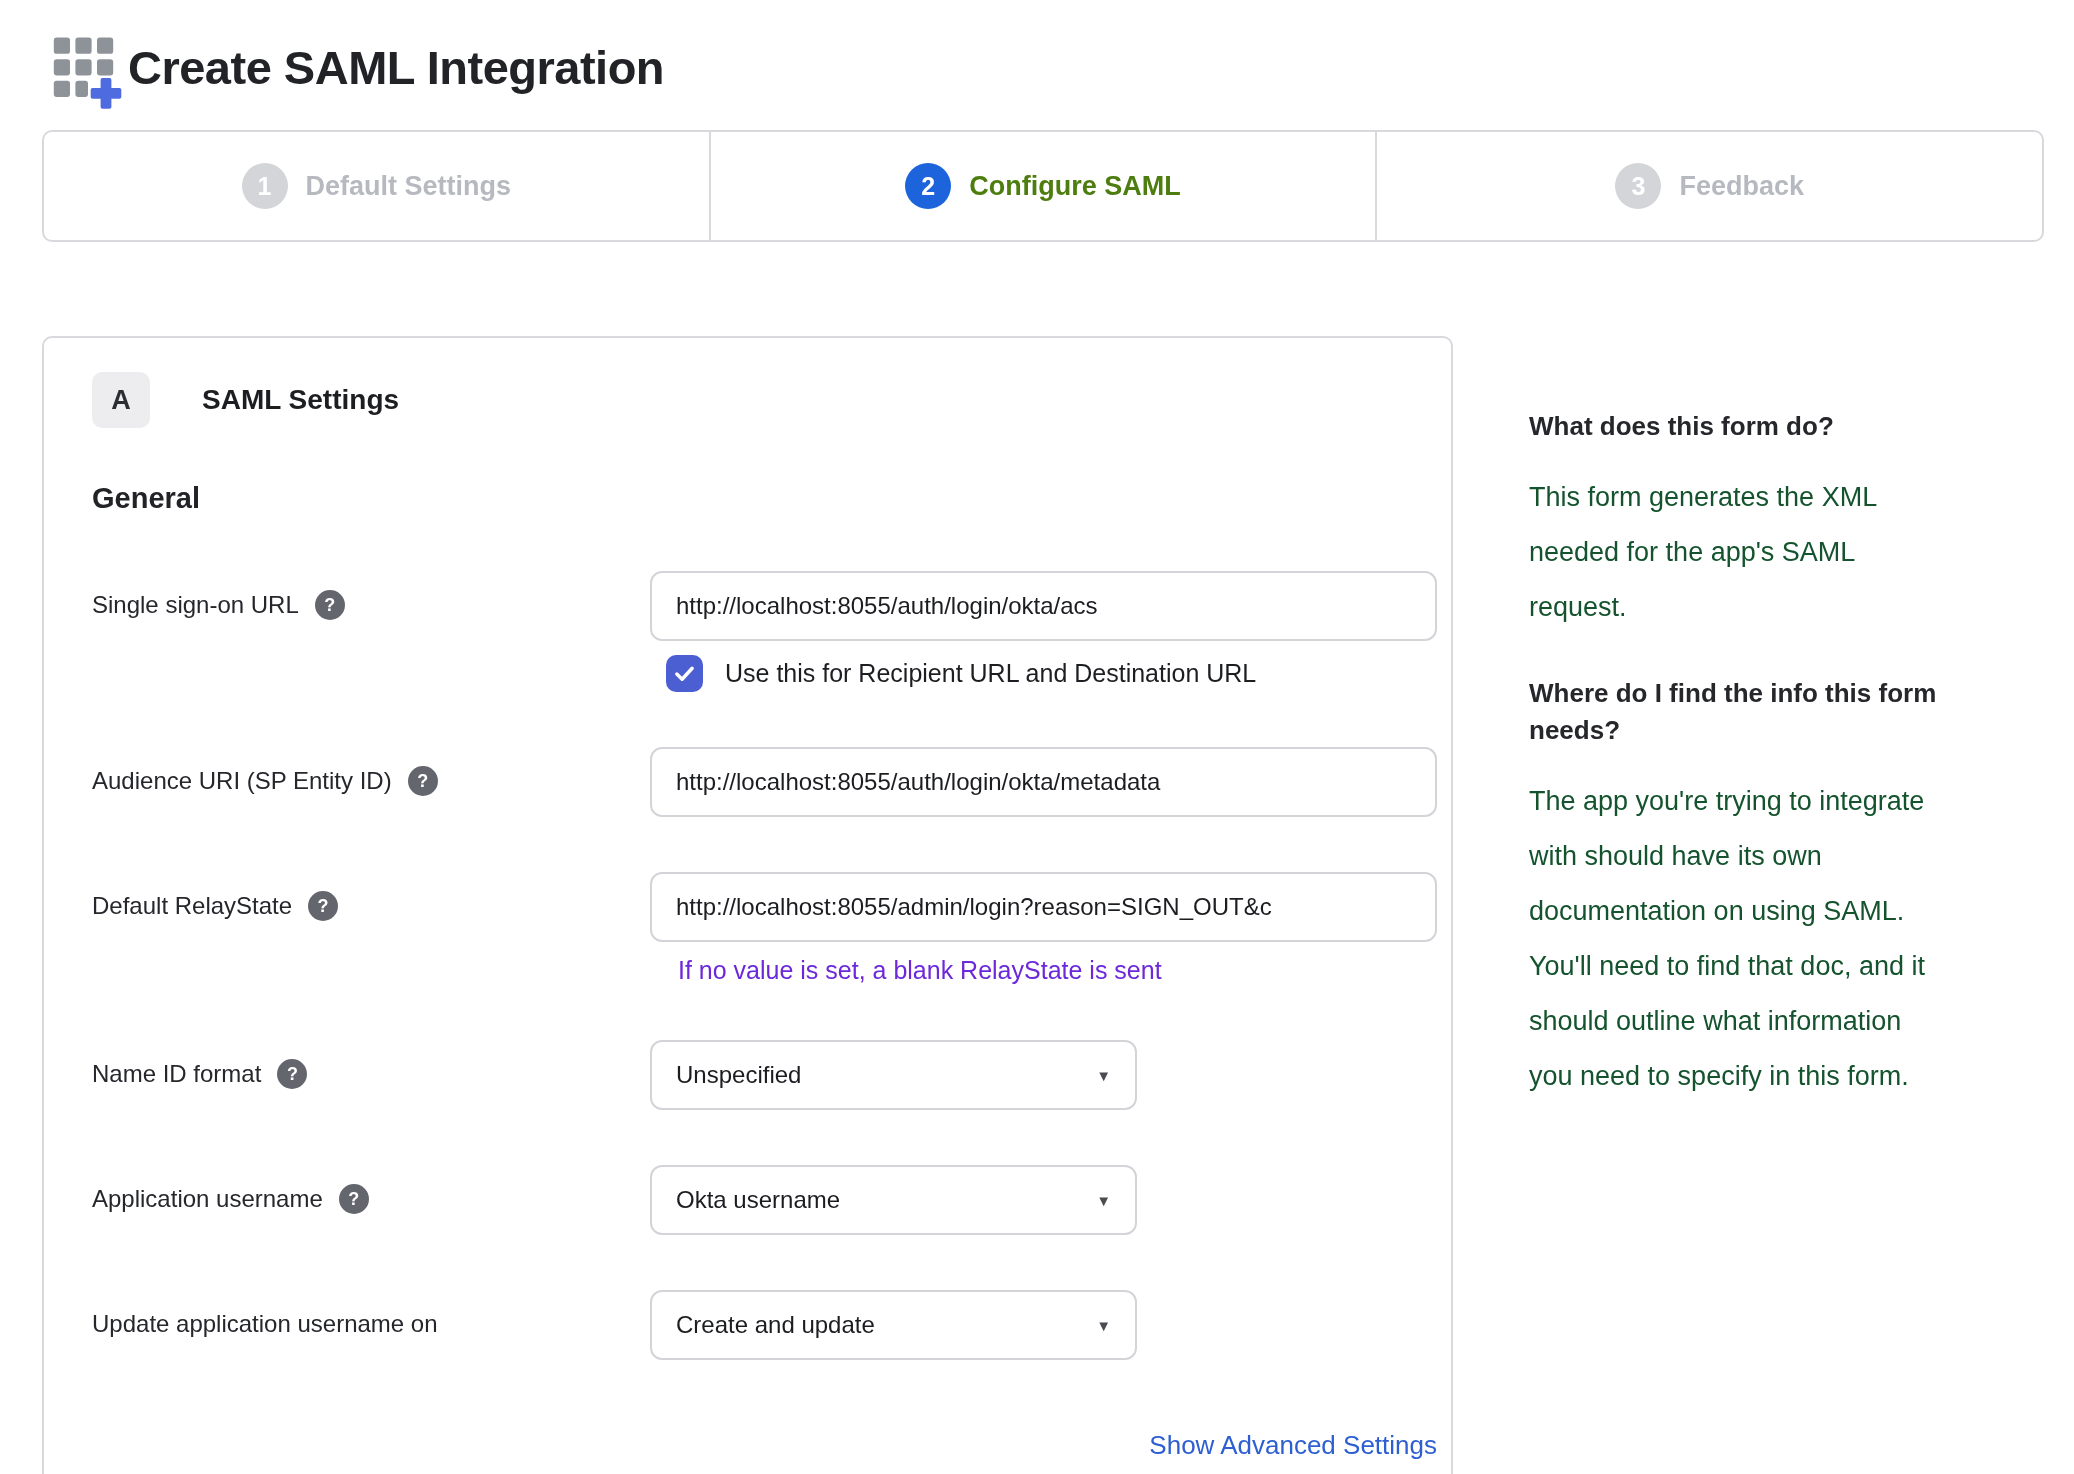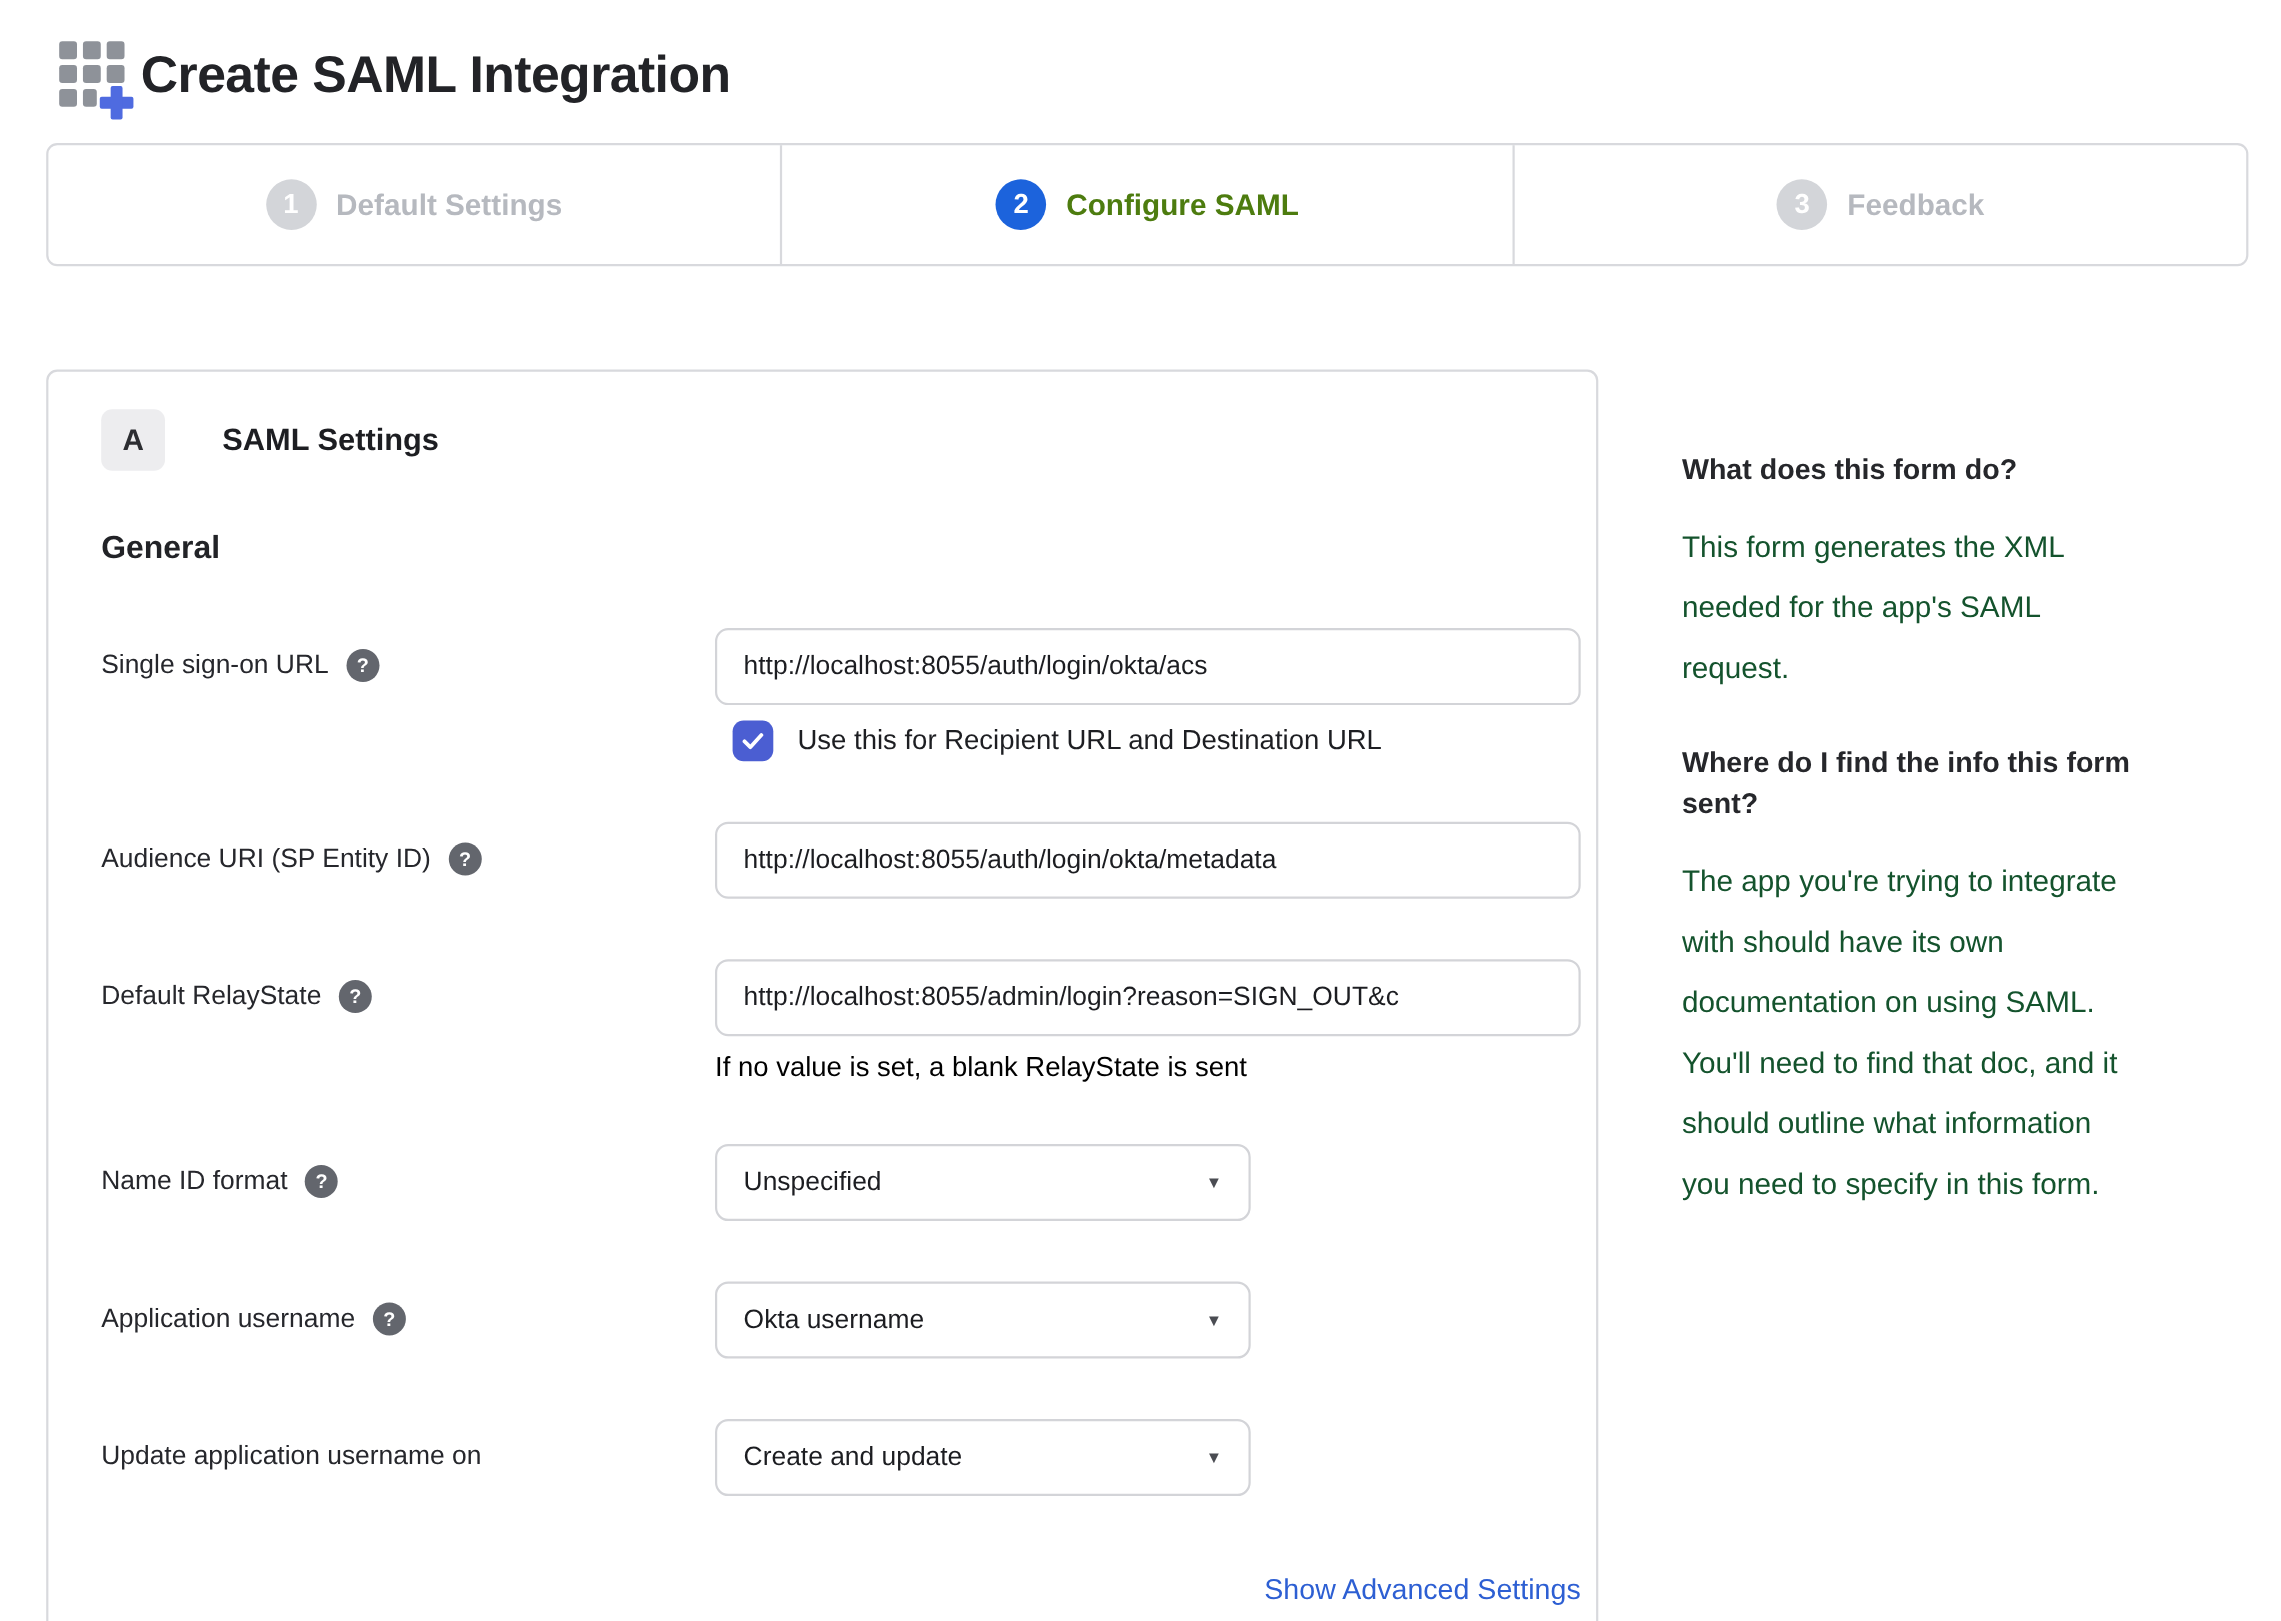--- a/index.html
+++ b/index.html
@@ -62,21 +62,21 @@
     width:787px; height:70px; box-sizing:border-box; background:#fff;
     border:2px solid #d3d4d8; border-radius:12px; padding:12px 24px;
     font-family:inherit; font-size:24px; color:#1c1d21; outline:none;
   }
   .check-row { display:flex; align-items:center; gap:22px; margin-top:14px;padding-left:16px; }
   .checkbox {
     width:37px; height:37px; border-radius:10px; background:#4b5ed2;
     display:flex; align-items:center; justify-content:center; cursor:pointer; flex:0 0 auto;
   }
   .check-label { font-size:25px; color:#1d1e22; }
-  .helper-text { font-size:25px; color:#000000; margin-top:14px; }
+  .helper-text { font-size:25px; color:#6d28d9; margin-top:14px;margin-left:28px; }
 
   .select-box {
     width:487px; height:70px; box-sizing:border-box; background:#fff;
     border:2px solid #d3d4d8; border-radius:12px; cursor:pointer;
     display:flex; align-items:center; justify-content:space-between; padding:16px 24px;
     font-size:24px; color:#1c1d21;
   }
   .select-arrow { font-size:15px; color:#4a4c52; }
 
   .advanced-row { width:1345px; text-align:right; margin-top:70px; }
@@ -218,21 +218,21 @@
     </div>
 
   </div>
 
   <div class="sidebar">
     <h3>What does this form do?</h3>
     <p>This form generates the XML
 needed for the app's SAML
 request.</p>
     <h3>Where do I find the info this form
-sent?</h3>
+needs?</h3>
     <p>The app you're trying to integrate
 with should have its own
 documentation on using SAML.
 You'll need to find that doc, and it
 should outline what information
 you need to specify in this form.</p>
   </div>
 
 </div>
 

